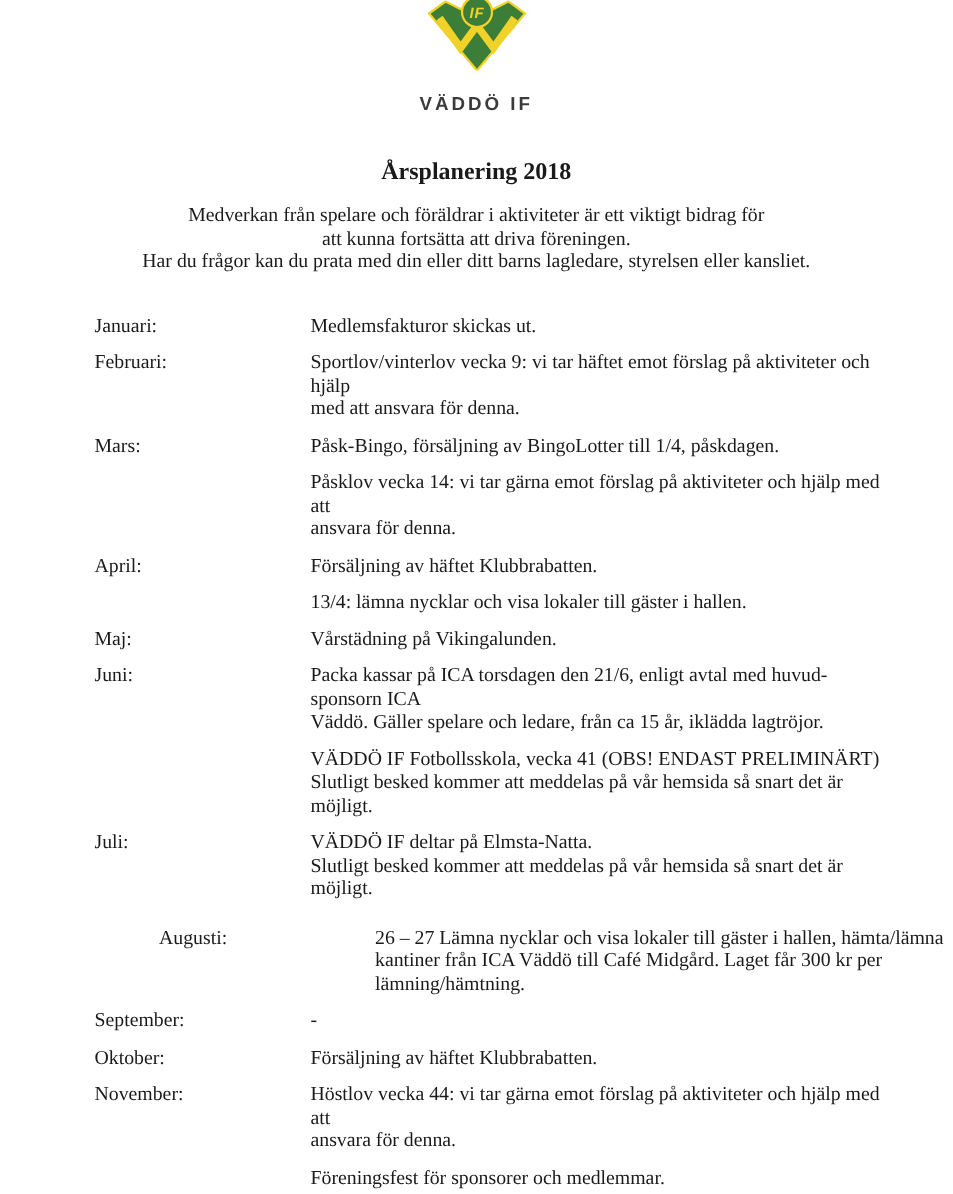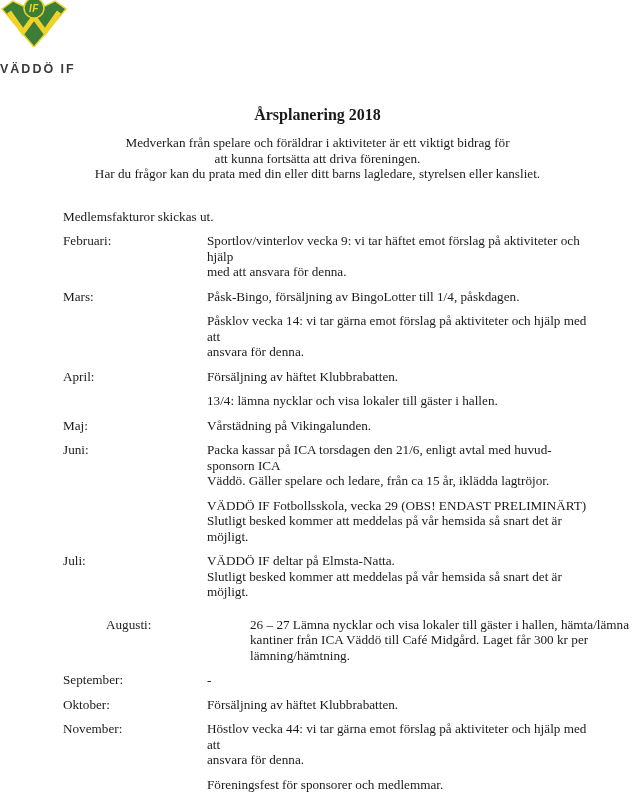--- a/index.html
+++ b/index.html
@@ -2,21 +2,21 @@
 <html style="--logo-green: #3c7d37; --logo-yellow: #f0d228;"><head>
 <meta charset="utf-8">
 <style>
   html,body{margin:0;padding:0;}
   body{
     width:635px;height:796px;background:#ffffff;overflow:hidden;
     font-family:"Liberation Serif", serif;color:#1a1a1a;
     font-size:13.2px;line-height:15.5px;
   }
   .page{width:635px;height:796px;position:relative;}
-  .header{text-align:left;padding-top:0;}
+  .header{text-align:center;padding-top:0;}
   .logo-wrap{height:47px;overflow:hidden;line-height:0;}
   .club-name{
     font-family:"Liberation Sans", sans-serif;font-weight:bold;
     font-size:12.5px;line-height:13px;letter-spacing:2px;color:#3b3b3b;margin-top:16px;
   }
   .doc-title{
     text-align:center;font-weight:bold;font-size:16px;line-height:27px;
     margin-top:25px;
   }
   .intro{
@@ -51,20 +51,21 @@
   </div>
 
   <div class="doc-title">Årsplanering 2018</div>
 
   <div class="intro">Medverkan från spelare och föräldrar i aktiviteter är ett viktigt bidrag för
 att kunna fortsätta att driva föreningen.
 Har du frågor kan du prata med din eller ditt barns lagledare, styrelsen eller kansliet.</div>
 
   <div class="schedule" id="schedule">
       <div class="row">
+        <div class="month">Januari:</div>
         <div class="texts">
           <p class="para">Medlemsfakturor skickas ut.</p>
         </div>
       </div>
       <div class="row">
         <div class="month">Februari:</div>
         <div class="texts">
           <p class="para">Sportlov/vinterlov vecka 9: vi tar häftet emot förslag på aktiviteter och hjälp
 med att ansvara för denna.</p>
         </div>
@@ -88,21 +89,21 @@
         <div class="month">Maj:</div>
         <div class="texts">
           <p class="para">Vårstädning på Vikingalunden.</p>
         </div>
       </div>
       <div class="row">
         <div class="month">Juni:</div>
         <div class="texts">
           <p class="para">Packa kassar på ICA torsdagen den 21/6, enligt avtal med huvud-sponsorn ICA
 Väddö. Gäller spelare och ledare, från ca 15 år, iklädda lagtröjor.</p>
-          <p class="para">VÄDDÖ IF Fotbollsskola, vecka 29 (OBS! ENDAST PRELIMINÄRT)
+          <p class="para">VÄDDÖ IF Fotbollsskola, vecka 41 (OBS! ENDAST PRELIMINÄRT)
 Slutligt besked kommer att meddelas på vår hemsida så snart det är möjligt.</p>
         </div>
       </div>
       <div class="row">
         <div class="month">Juli:</div>
         <div class="texts">
           <p class="para">VÄDDÖ IF deltar på Elmsta-Natta.
 Slutligt besked kommer att meddelas på vår hemsida så snart det är möjligt.</p>
         </div>
       </div>

